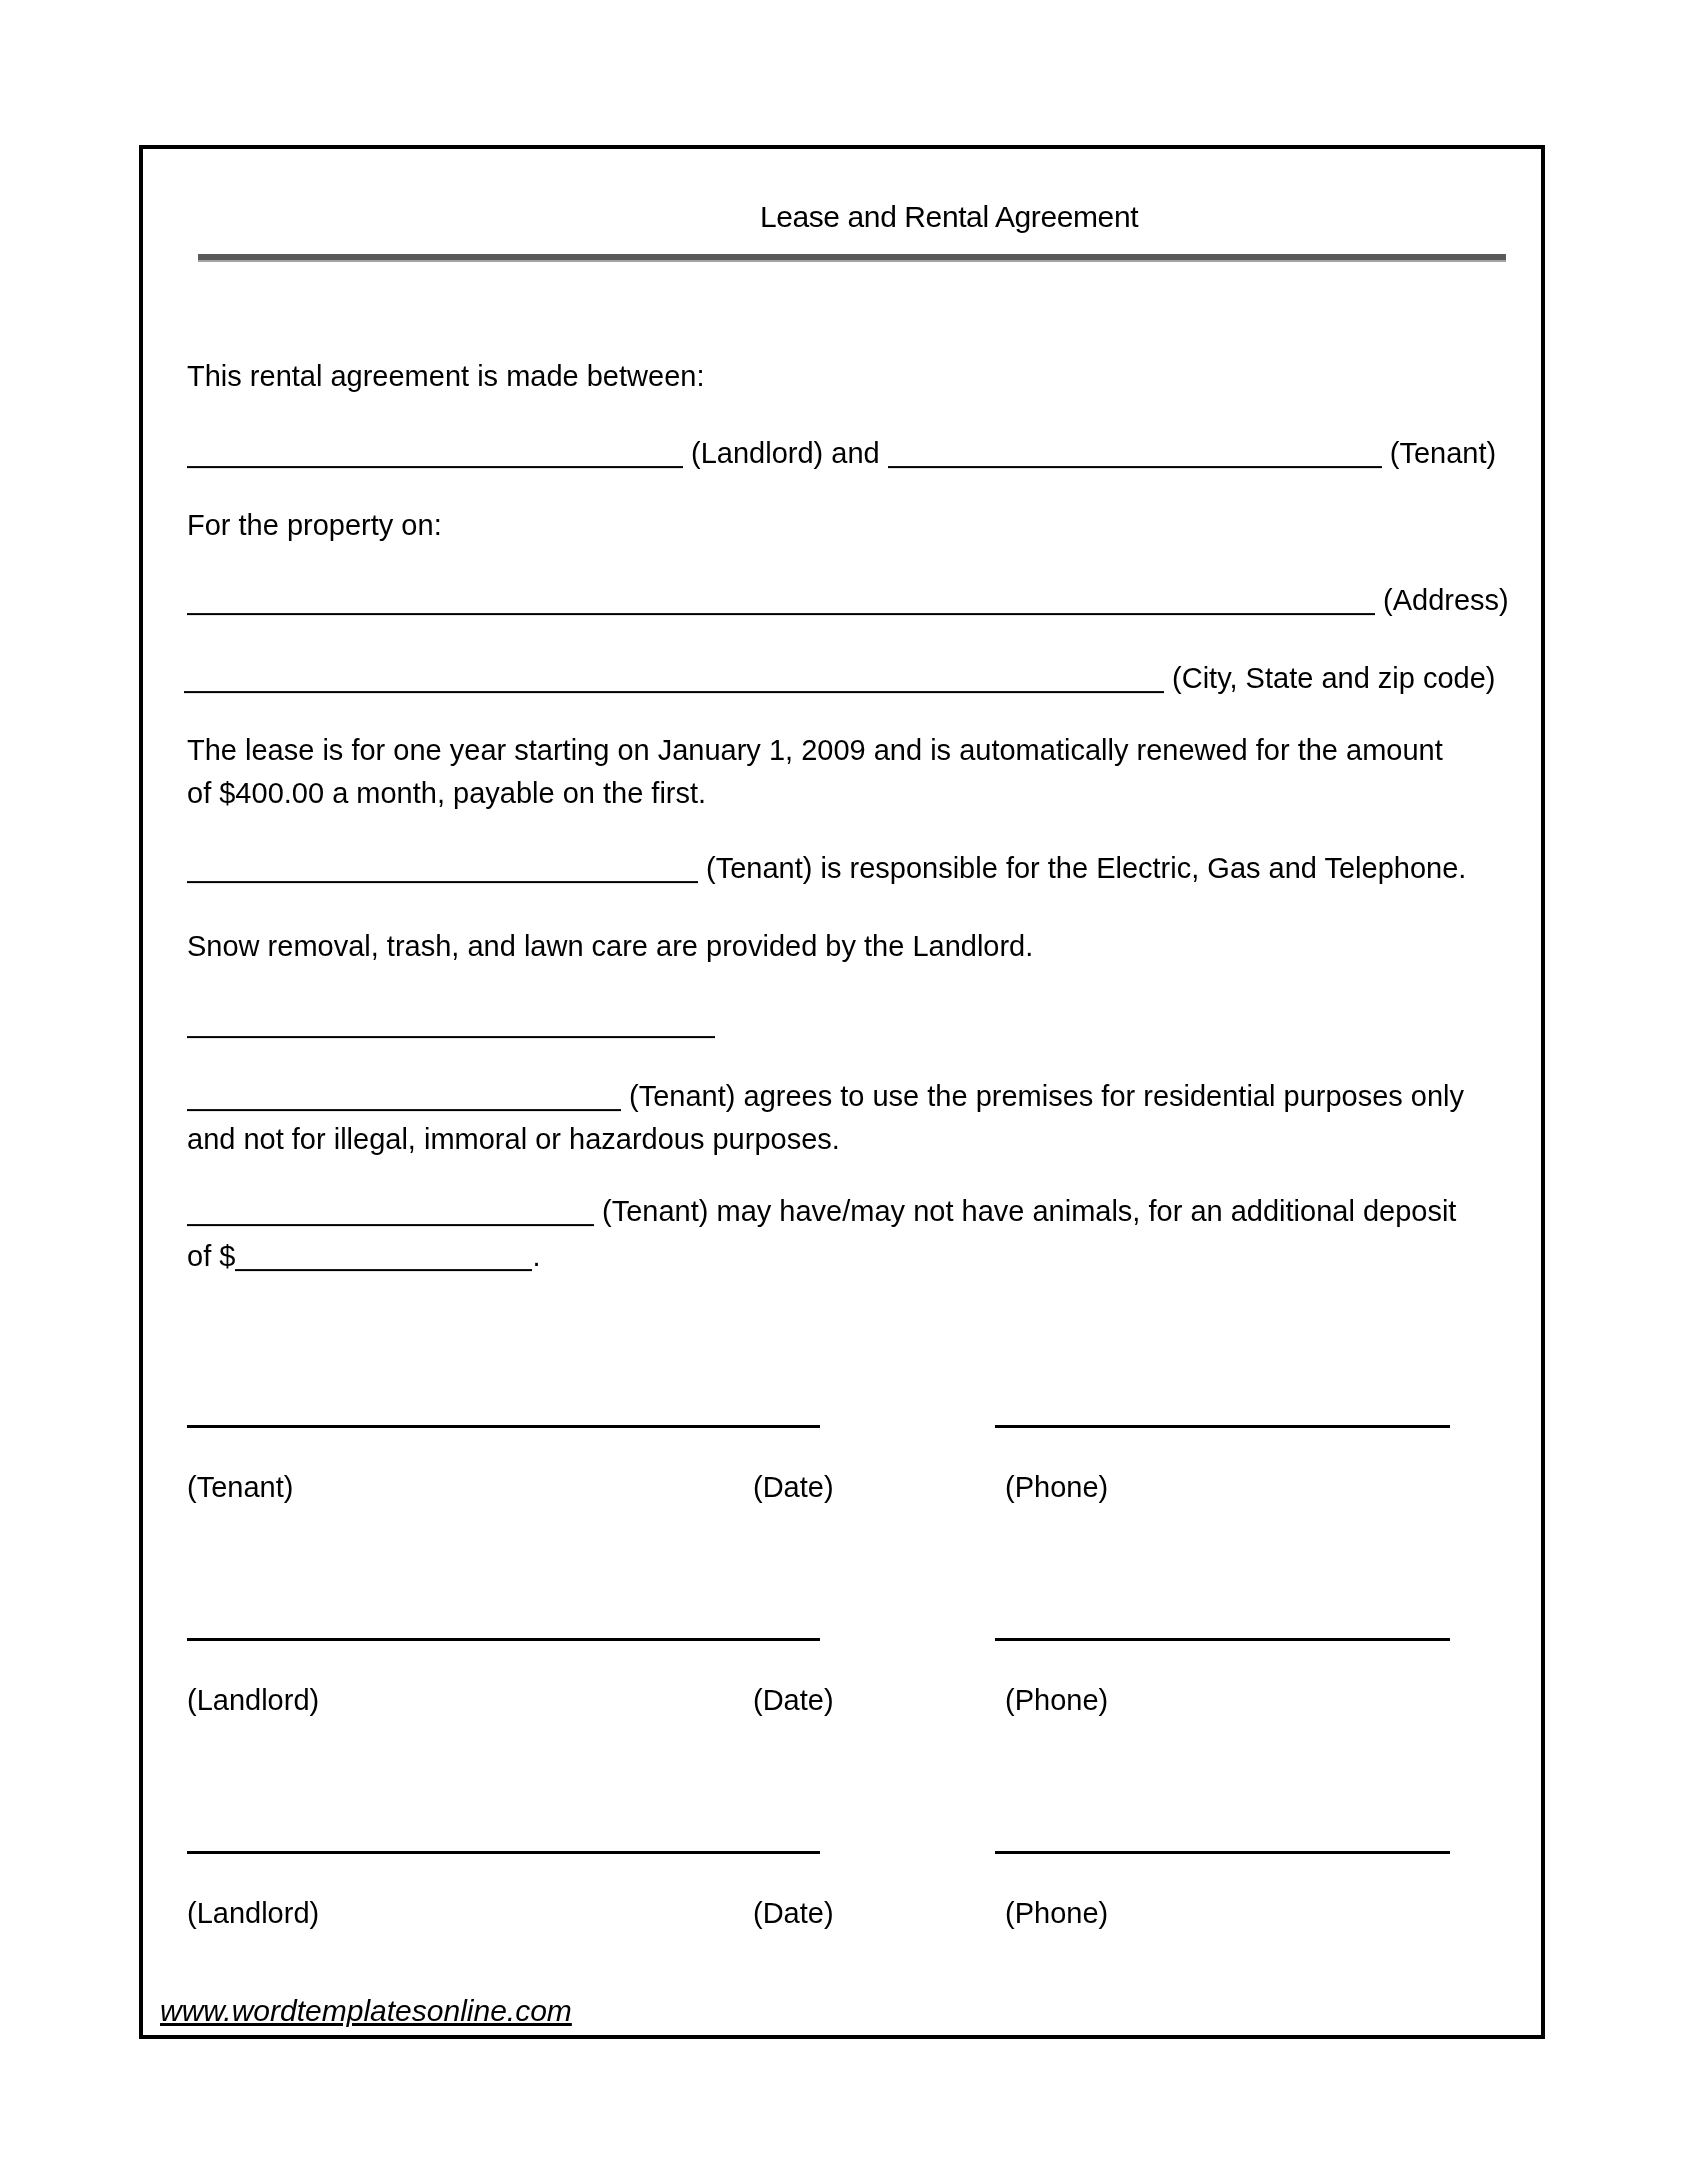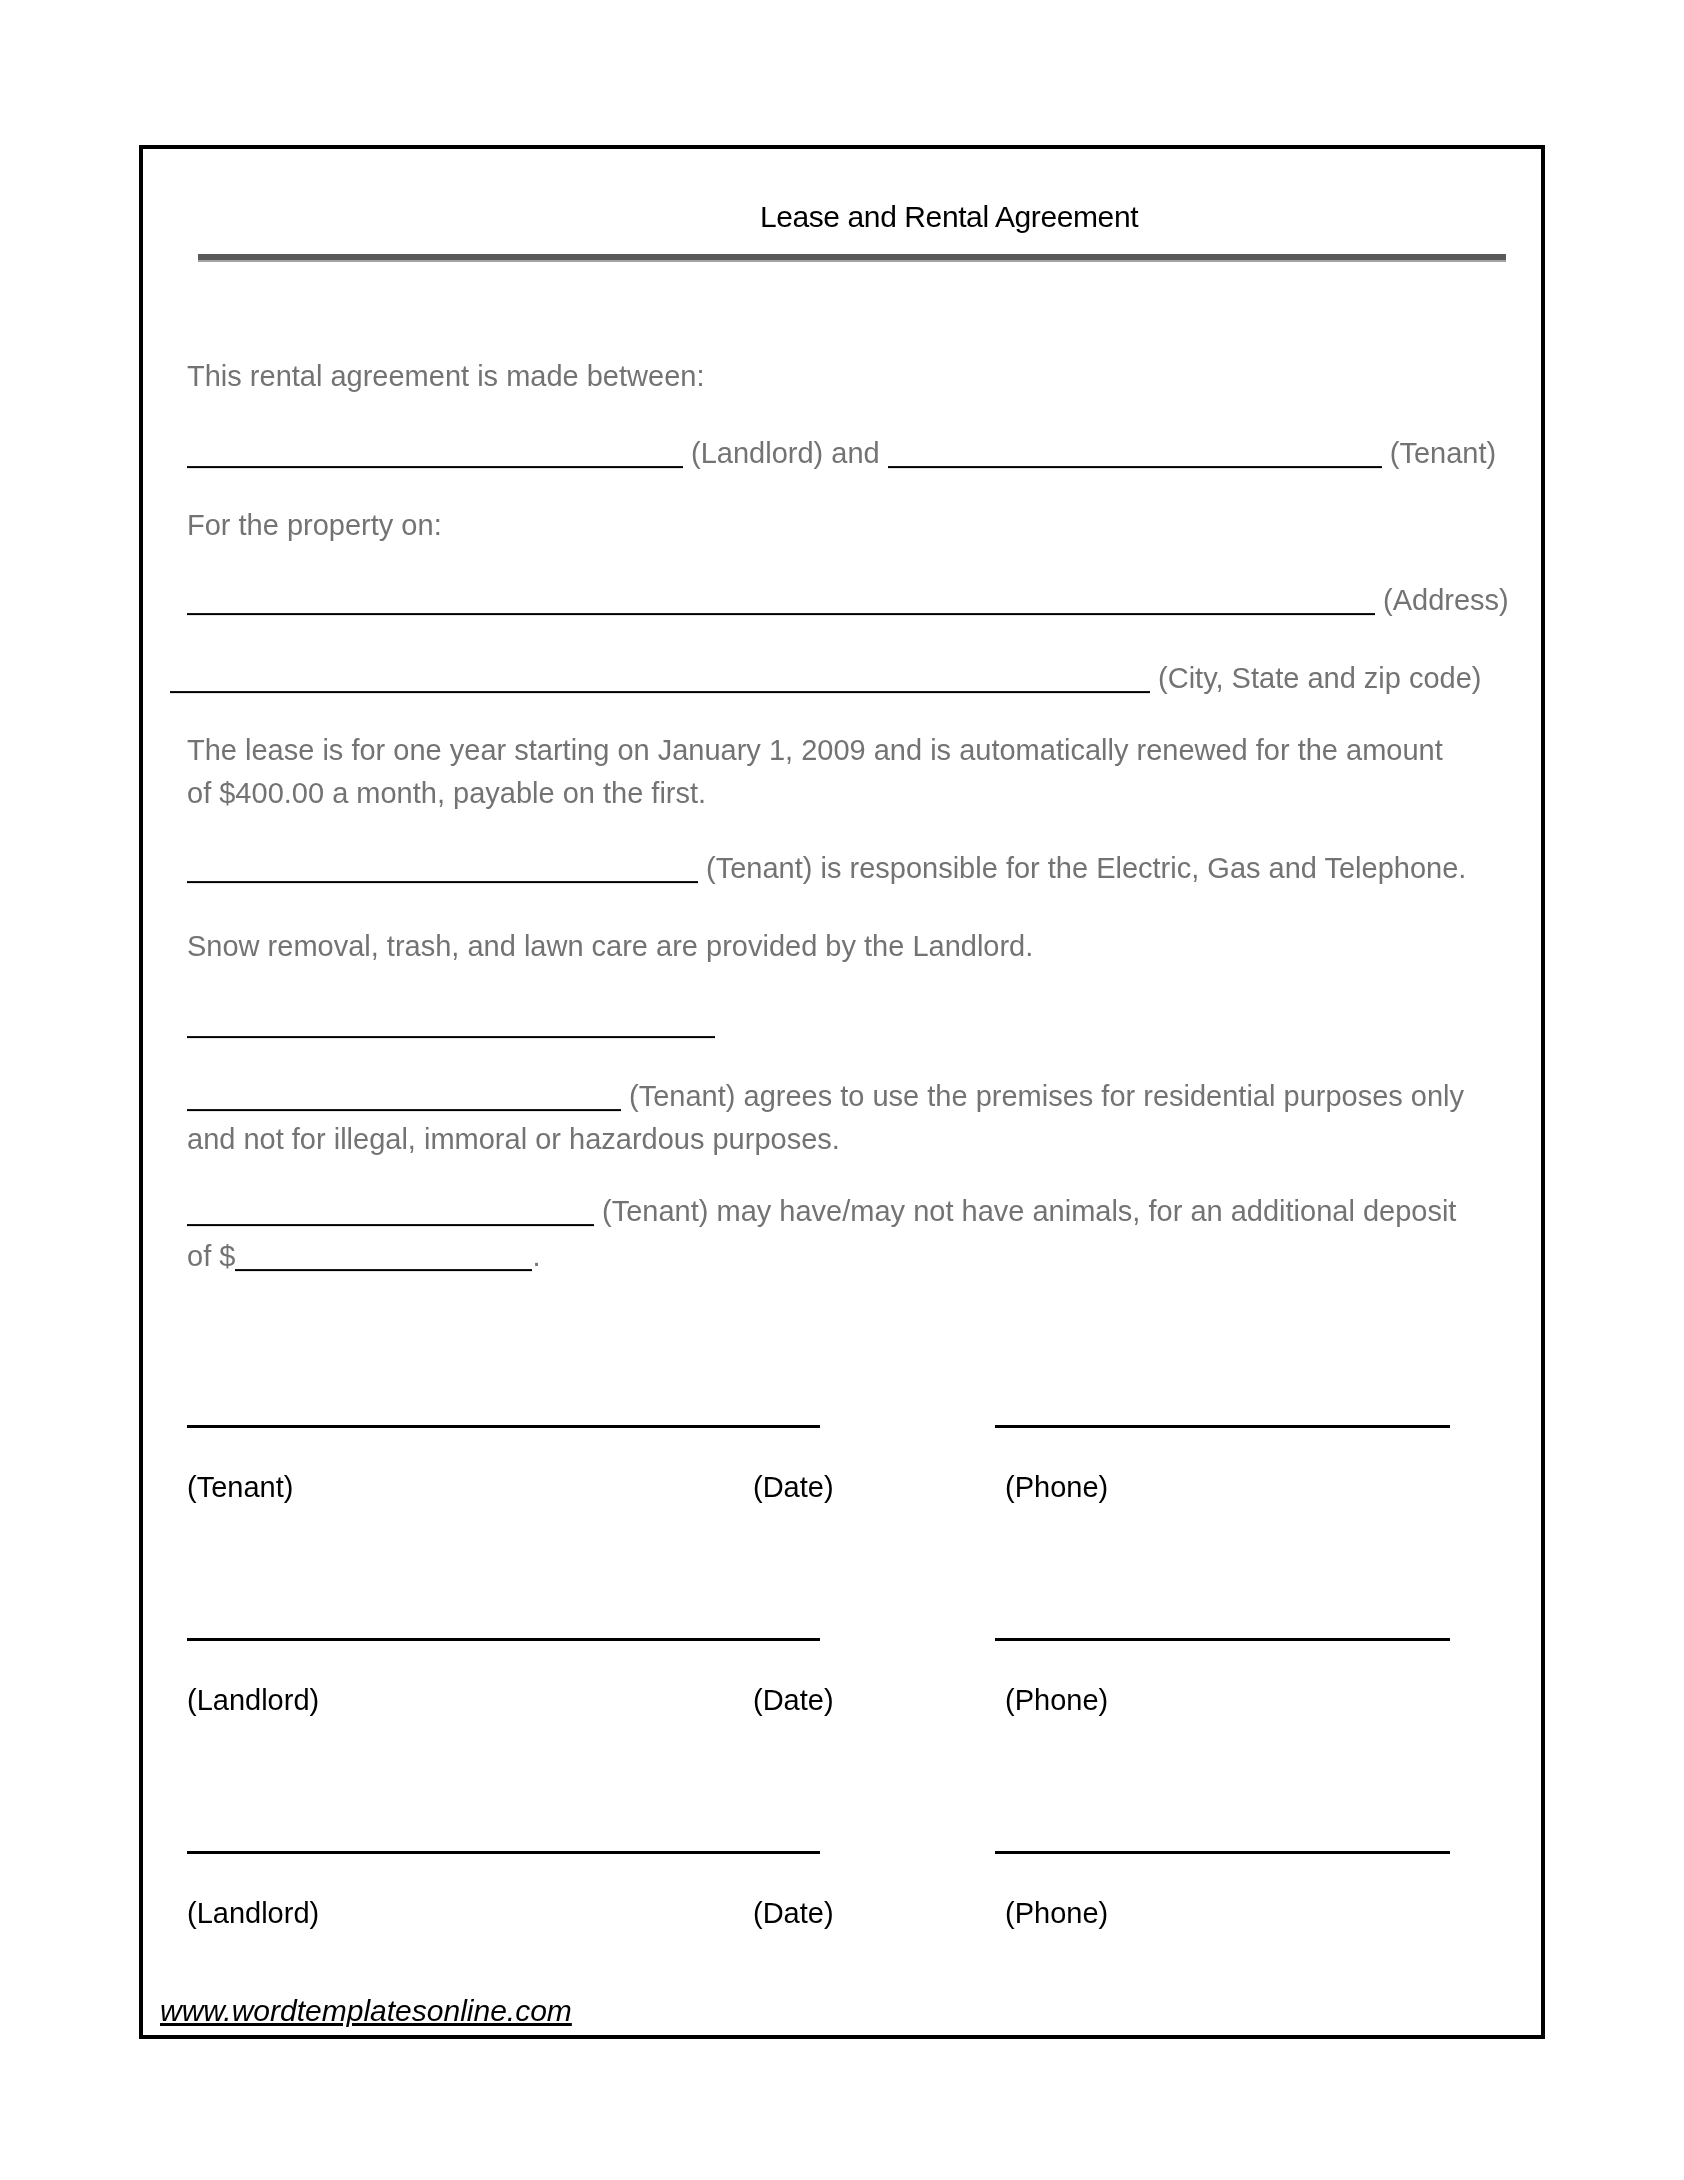--- a/index.html
+++ b/index.html
@@ -22,21 +22,21 @@
     height: 1894px;
     border: 4.3px solid #000000;
     box-sizing: border-box;
     background: #ffffff;
   }
   .line {
     position: absolute;
     font-size: 29px;
     line-height: 34px;
     white-space: nowrap;
-    color: #737373;
+    color: #000000;
   }
   .title {
     position: absolute;
     left: 139px;
     width: 1620px;
     top: 193px;
     text-align: center;
     font-size: 30px;
     line-height: 48px;
     font-weight: normal;
@@ -106,21 +106,21 @@
   <span>(Tenant)</span>
 </div>
 
 <div class="line" style="left:187px; top:508px;">For the property on:</div>
 
 <div class="line" style="left:187px; top:582px;">
   <span class="blank" style="width:1188px;"></span>
   <span>(Address)</span>
 </div>
 
-<div class="line" style="left:170px; top:660px;text-align:right;">
+<div class="line" style="left:184px; top:660px;text-align:right;">
   <span class="blank" style="width:980px;"></span>
   <span>(City, State and zip code)</span>
 </div>
 
 <div class="line" style="left:187px; top:733px;">The lease is for one year starting on January 1, 2009 and is automatically renewed for the amount</div>
 <div class="line" style="left:187px; top:776px;">of $400.00 a month, payable on the first.</div>
 
 <div class="line" style="left:187px; top:850px;">
   <span class="blank" style="width:511px;"></span>
   <span>(Tenant) is responsible for the Electric, Gas and Telephone.</span>

